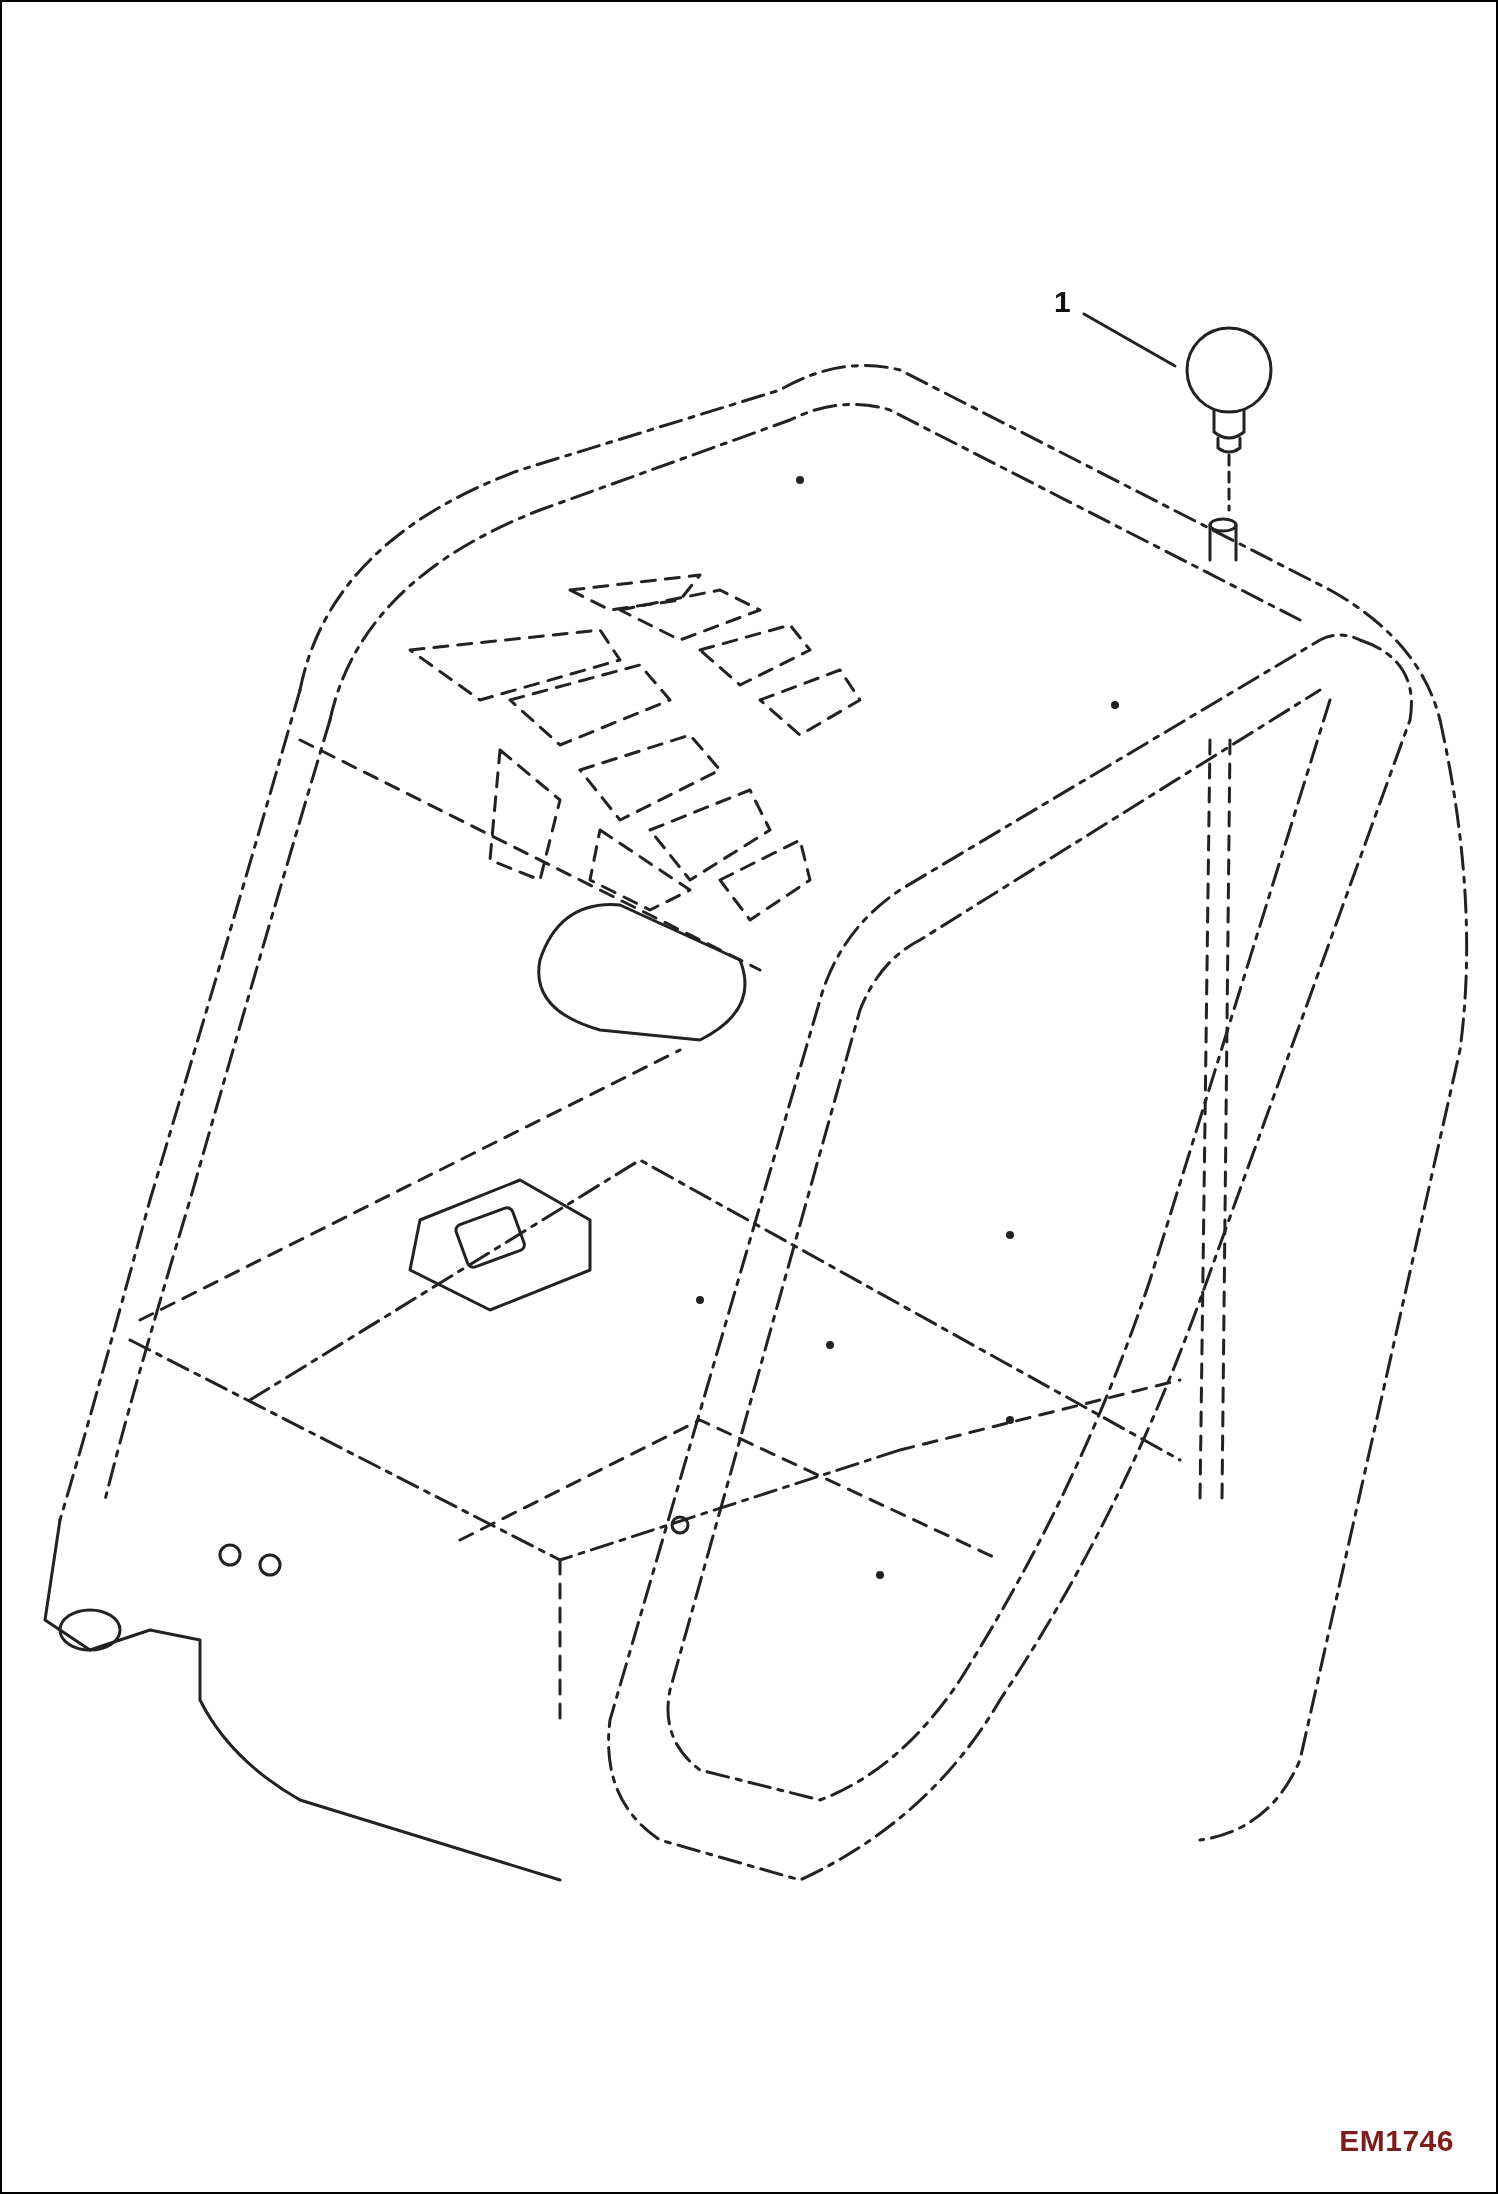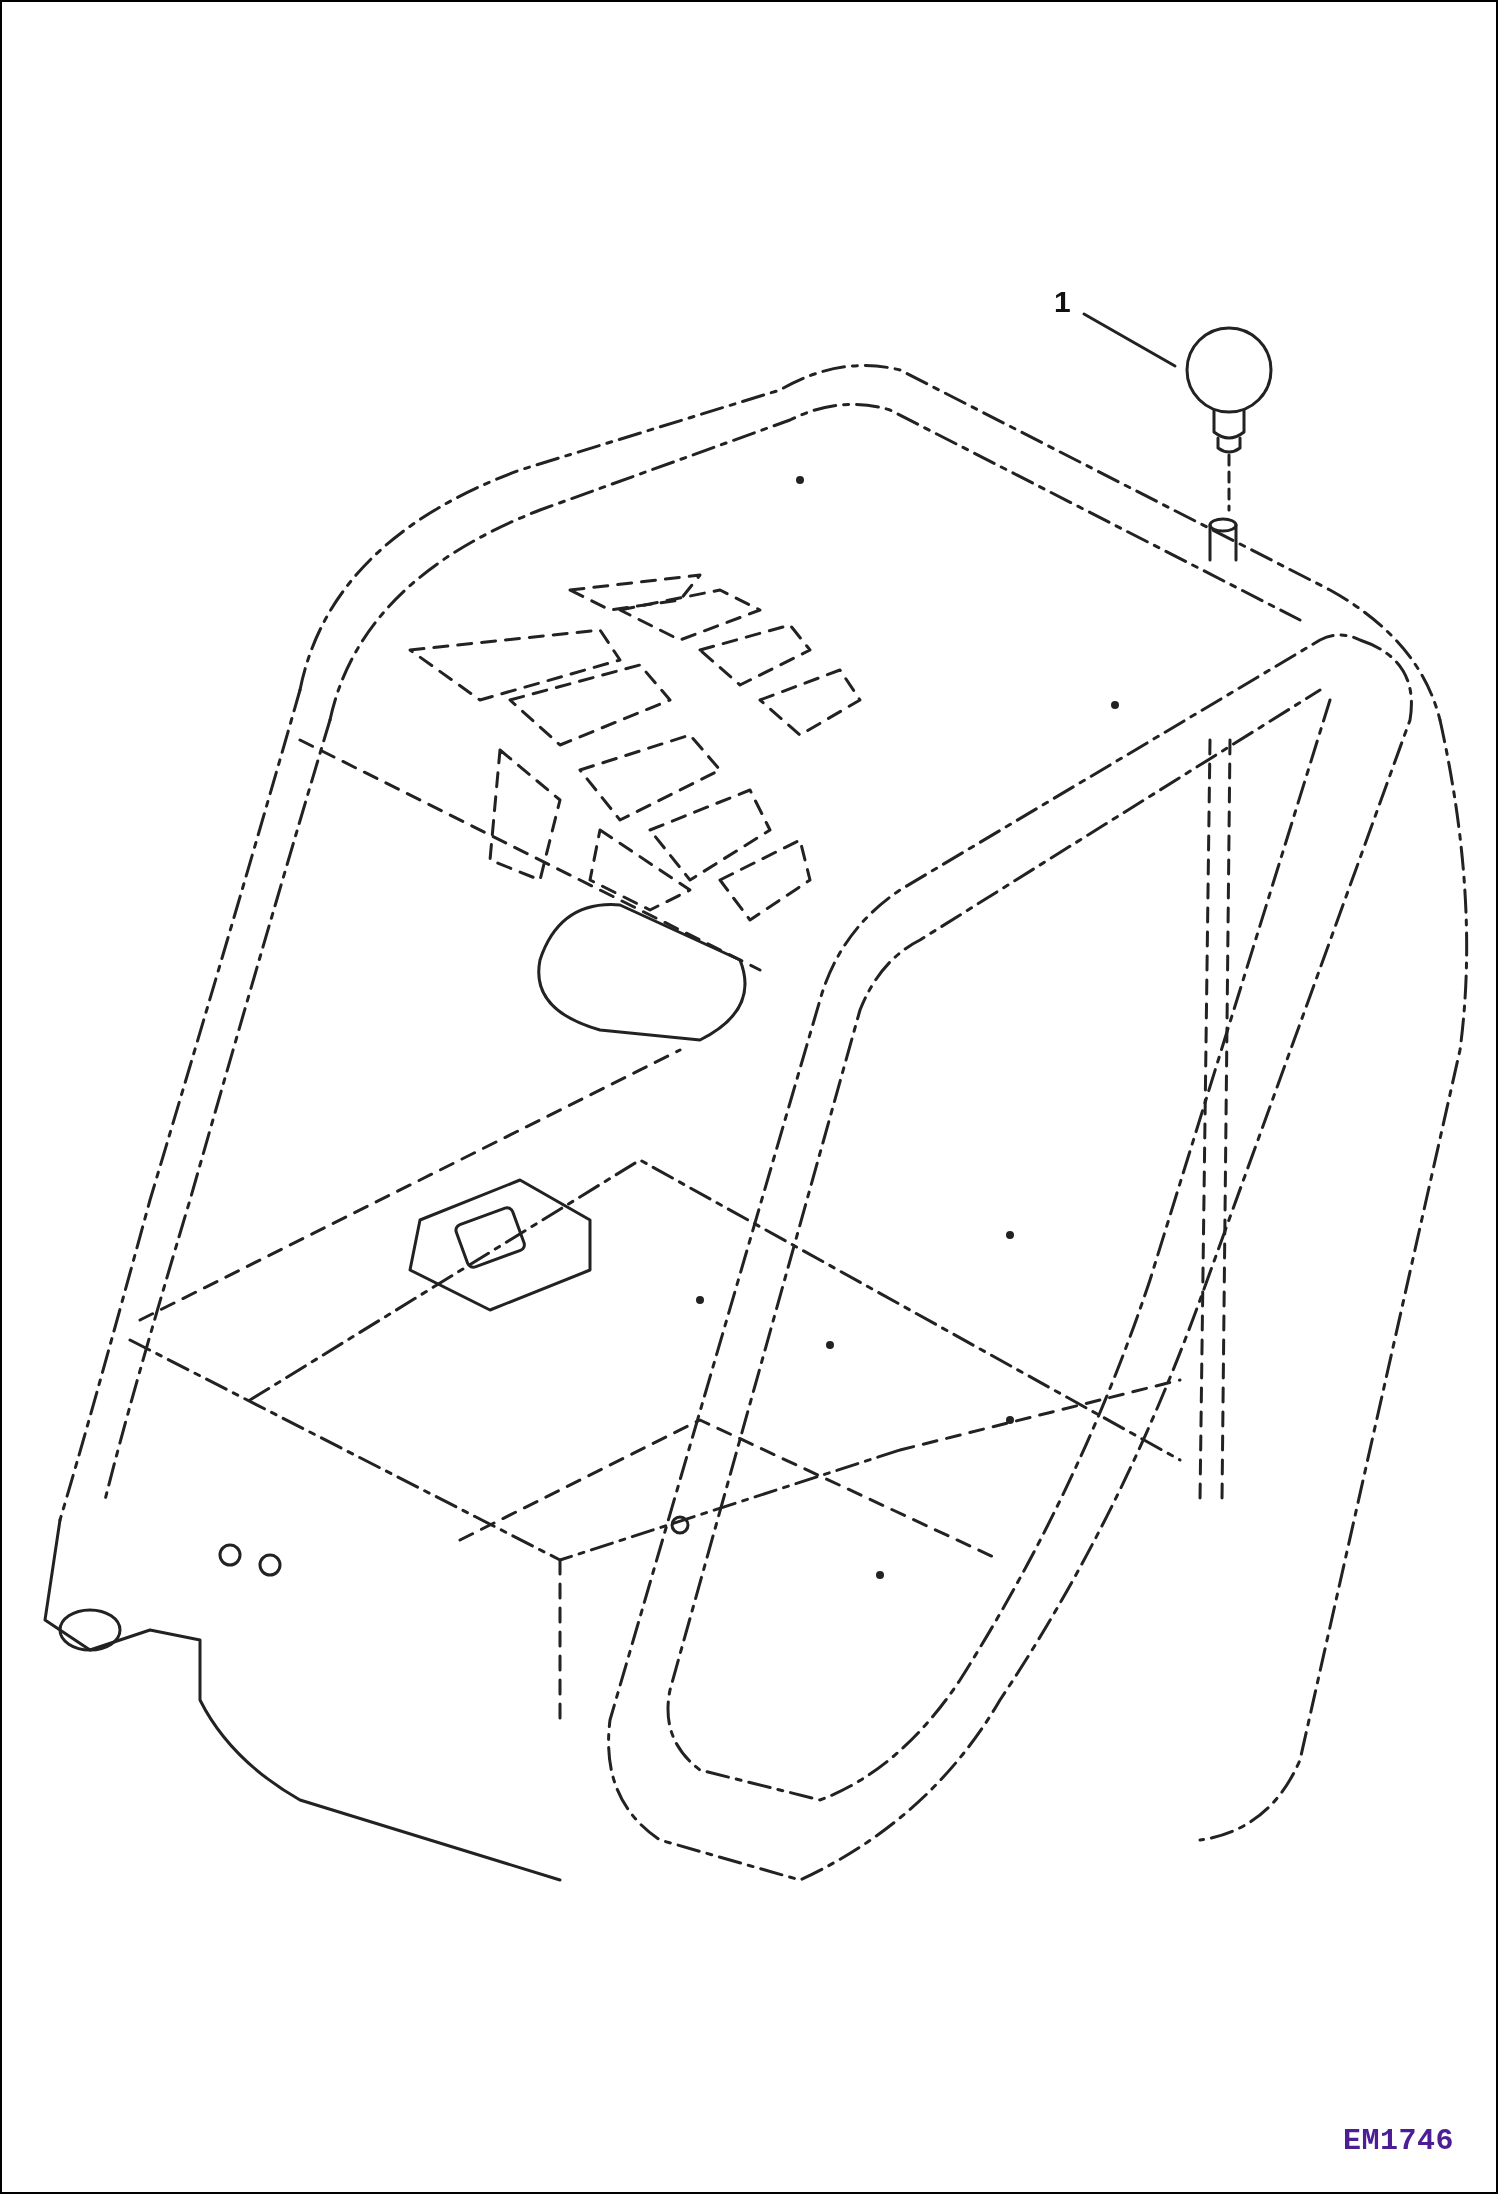--- a/index.html
+++ b/index.html
@@ -1,20 +1,20 @@
 <!DOCTYPE html>
 <html><head>
 <meta charset="utf-8">
 <style>
   html, body { margin: 0; padding: 0; background: #ffffff; }
   body { width: 1498px; height: 2194px; position: relative; overflow: hidden; font-family: "Liberation Sans", sans-serif; }
   .frame { position: absolute; left: 0; top: 0; width: 1494px; height: 2190px; border: 2px solid #000; }
   svg.drawing { position: absolute; left: 0; top: 0; }
   .callout-label { position: absolute; font-weight: bold; font-size: 30px; color: #111; }
-  .figure-code { position: absolute; right: 44px; bottom: 36px; font-weight: bold; font-size: 30px; color: #4c1d95; letter-spacing: 0.5px; font-family: Liberation Mono, monospace; }
+  .figure-code { position: absolute; right: 44px; bottom: 36px; font-weight: bold; font-size: 30px; color: #7f1d1d; letter-spacing: 0.5px; }
   .ln { fill: none; stroke: #222; stroke-width: 3; stroke-linecap: round; stroke-linejoin: round; }
   .dash { stroke-dasharray: 22 8 5 8; }
   .dash2 { stroke-dasharray: 14 10; }
 </style>
 </head>
 <body>
 
 <div class="frame"></div>
 
 <svg class="drawing" width="1498" height="2194" viewBox="0 0 1498 2194">

